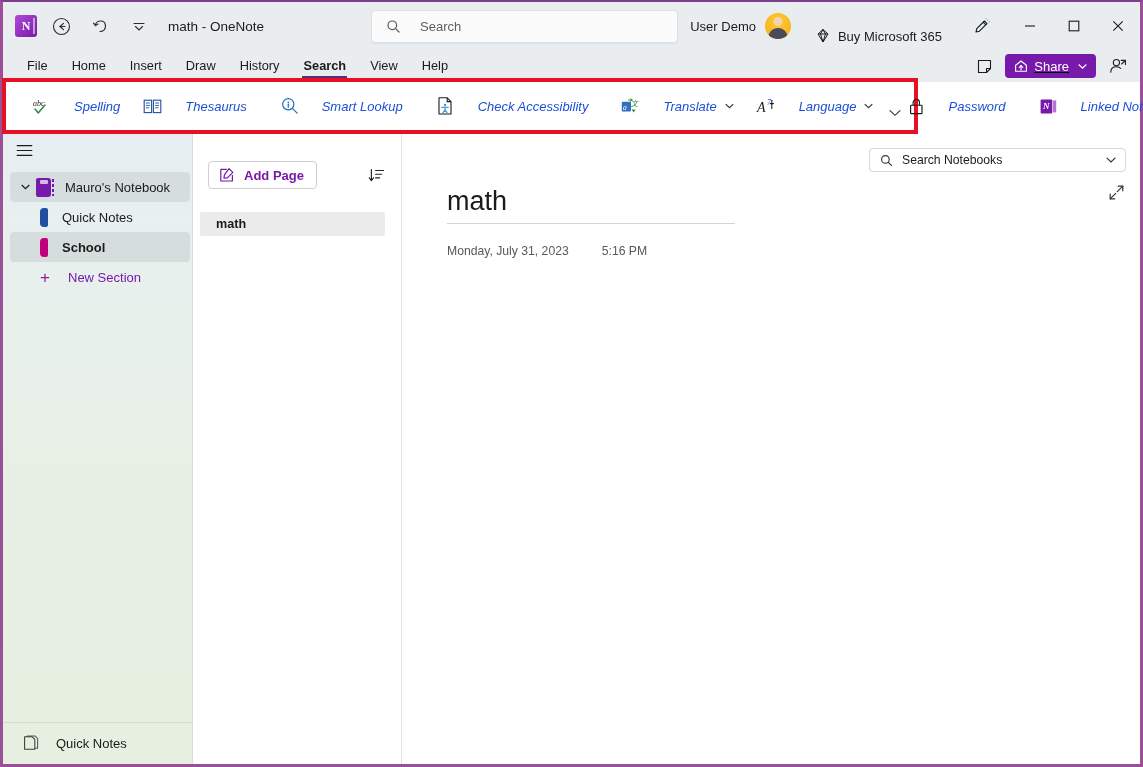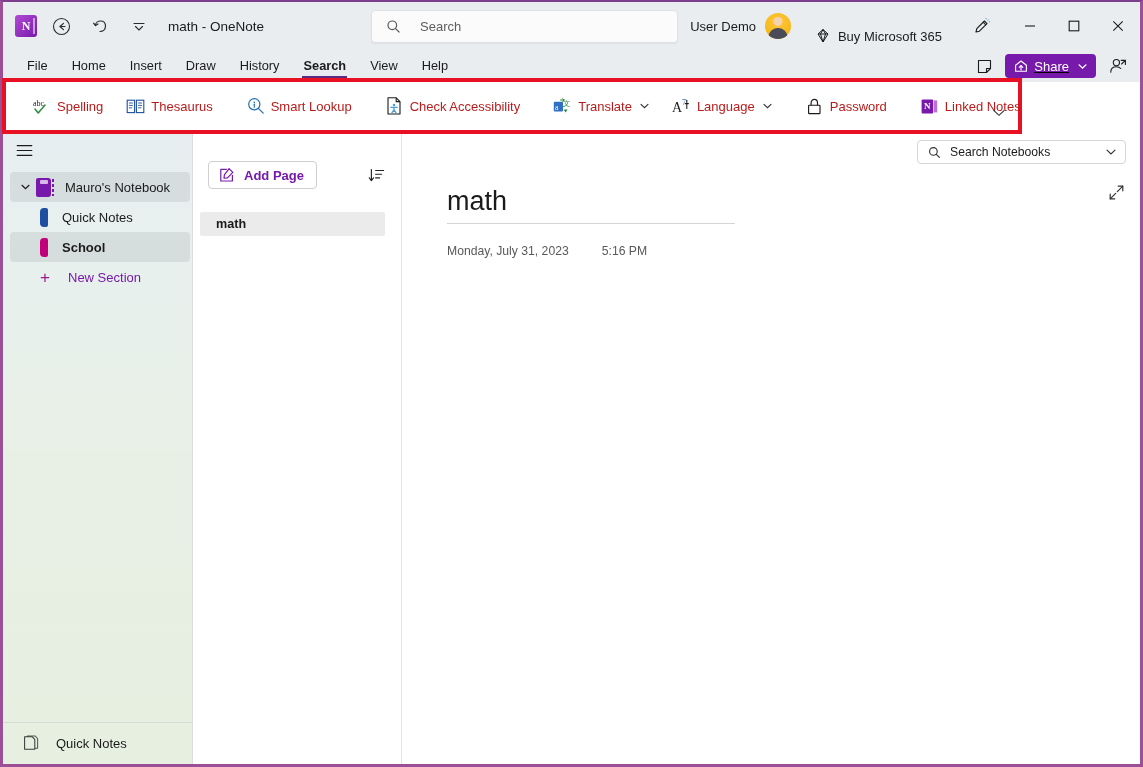--- a/index.html
+++ b/index.html
@@ -114,36 +114,37 @@
     height:24px; background:#7719aa; color:#fff;
     border-radius:4px; padding:0 9px 0 9px; margin-left:6px;
     font-size:13px; white-space:nowrap;
   }
   .share-btn .caret { margin-left:9px; display:flex; }
   .share-btn .icon { display:flex; margin-right:6px; }
   .people-btn { width:32px; height:26px; display:flex; align-items:center; justify-content:center; margin-left:6px; color:#1b1b1b;}
 
   
   .ribbon-wrap {
-    position:absolute; left:-1px; top:76px; width:1020px; height:56px;
+    position:absolute; left:-1px; top:76px; width:916px; height:56px;
     border:4px solid #e81123;
     background:#ffffff;
     z-index: 6;
+    font-style: italic;
   }
   .ribbon {
     position:absolute; inset:0;
     background:#ffffff;
     display:flex; align-items:center;
   }
   .rb {
     display:flex; align-items:center; height:40px;
     padding: 0 11px; cursor:default; white-space:nowrap;
   }
   .rb .ico { display:flex; align-items:center; justify-content:center; width:22px; }
-  .rb .lbl { font-size:13px; color:#b91c1c; margin-left:4px; }
+  .rb .lbl { font-size:13px; color:#1d4ed8; margin-left:21px; }
   .rb .chev { margin-left:8px; display:flex; color:#333; }
   .rb-sep { width:1px; height:26px; background:#d8d8d8; margin:0 5px; }
   .ribbon-expand {
     position:absolute; right:8px; bottom:6px;
     width:22px; height:22px; display:flex; align-items:center; justify-content:center;
     color:#333;
   }
 
   
   .workspace {
@@ -586,21 +587,21 @@
       <div class="page-header">
         <div class="page-title">math</div>
         <div class="title-rule"></div>
         <div class="page-meta">
           <span class="d">Monday, July 31, 2023</span>
           <span class="t">5:16 PM</span>
         </div>
       </div>
     </div>
 
-    <div style="position:absolute; right:14px; top:6px; width:209px; height:24px;
+    <div style="position:absolute; right:14px; top:14px; width:257px; height:24px;
                 background:#ffffff; border:1px solid #d6d6d6; border-radius:4px;
                 display:flex; align-items:center;">
       <span style="margin-left:10px; display:flex;">
         <svg width="13" height="13" viewBox="0 0 13 13" fill="none" stroke="#333" stroke-width="1.15">
           <circle cx="5.4" cy="5.4" r="3.8"></circle>
             <path d="M8.3 8.3 L11.4 11.4" stroke-linecap="round"></path>
         </svg>
       </span>
       <span style="margin-left:9px; font-size:12.2px; color:#1b1b1b;">Search Notebooks</span>
       <span style="position:absolute; right:9px; display:flex;">

